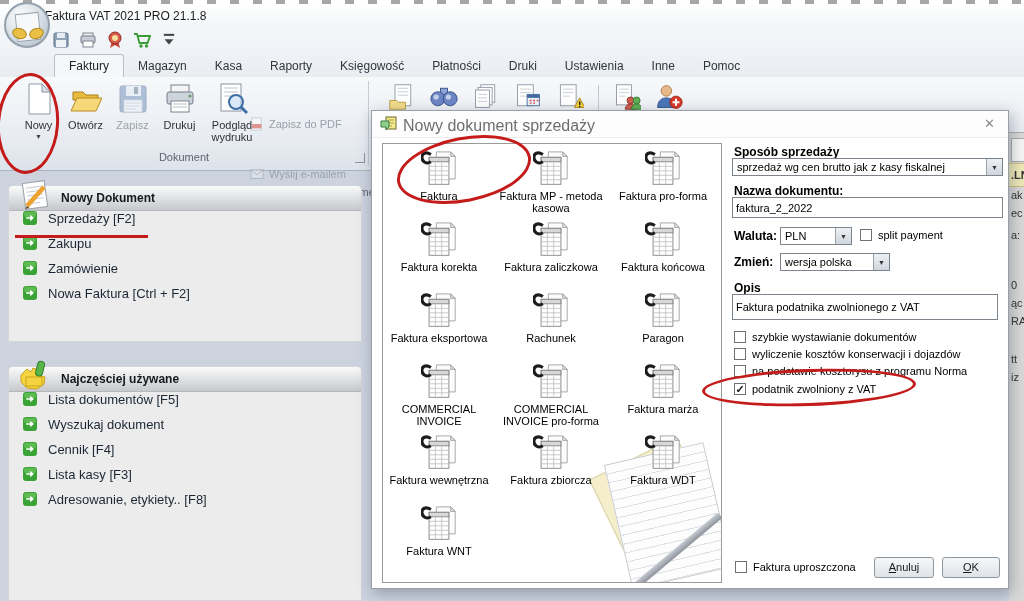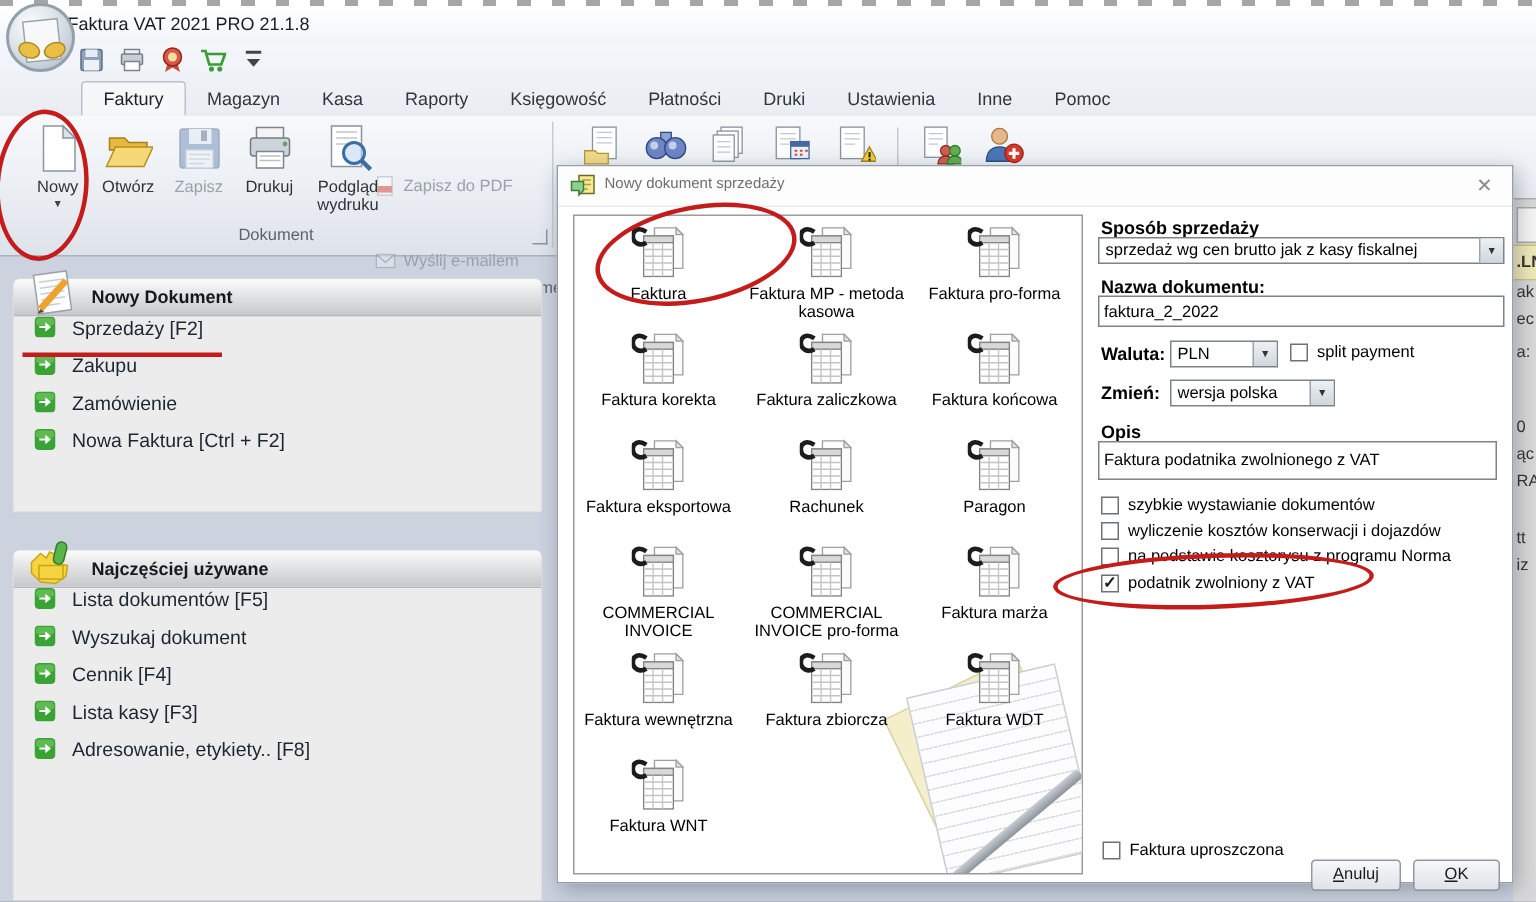--- a/index.html
+++ b/index.html
@@ -55,21 +55,21 @@
   .panel .hdr .htxt{font-size:12px;font-weight:bold;color:#15191f;margin-left:52px;}
   .panel .hdr svg{position:absolute;left:8px;top:-8px;width:36px;height:34px;}
   .sitem{display:flex;align-items:flex-start;height:25px;padding-left:14px;cursor:default;}
   .sitem svg{width:14px;height:14px;margin-right:11px;flex:none;}
   .sitem .itxt{font-size:13px;color:#1c2733;}
   
   #dlg{position:absolute;left:371px;top:110px;width:638px;height:479px;background:#fff;border:1px solid #989fa8;
     box-shadow:2px 4px 14px rgba(40,50,70,.35);box-sizing:border-box;z-index:50;}
   #dlg-title{position:absolute;left:0;top:0;width:100%;height:26px;background:#fdfdfd;border-bottom:1px solid #ececec;}
   #dlg-title svg{position:absolute;left:8px;top:5px;width:17px;height:16px;}
-  #dlg-title .dtxt{position:absolute;left:31px;top:6px;font-size:10px;color:#6e6e6e;}
+  #dlg-title .dtxt{position:absolute;left:31px;top:6px;font-size:16px;color:#6e6e6e;}
   #dlg-close{position:absolute;right:10px;top:5px;font-size:13px;color:#8a8a8a;cursor:default;padding:0 3px;}
   #docgrid{position:absolute;left:10px;top:32px;width:340px;height:440px;border:1px solid #9b9b9b;background:#fff;
     box-sizing:border-box;display:flex;flex-wrap:wrap;align-content:flex-start;padding-top:5px;overflow:hidden;}
   .dcell{position:relative;z-index:1;width:112px;height:71px;display:flex;flex-direction:column;align-items:center;cursor:default;}
   .dcell svg{width:36px;height:40px;flex:none;}
   .dcell .dlabel{font-size:11px;line-height:12px;color:#000;text-align:center;max-width:106px;margin-top:1px;}
   #watermark{position:absolute;right:-14px;bottom:-10px;width:150px;height:160px;z-index:0;}
   #watermark .sheet1{position:absolute;right:26px;bottom:16px;width:96px;height:122px;background:#f4eecb;border:1px solid #d8d2a8;transform:rotate(-26deg);}
   #watermark .sheet2{position:absolute;right:16px;bottom:12px;width:100px;height:126px;background:#fdfdfd;border:1px solid #c9ccd2;transform:rotate(-13deg);
     background-image:repeating-linear-gradient(#fdfdfd 0 8px,#dde1e6 8px 9px);}
@@ -83,21 +83,21 @@
   .selectbox .sval{position:absolute;left:4px;top:2px;right:17px;font-size:11px;color:#000;white-space:nowrap;overflow:hidden;}
   .selectbox .sarrow{position:absolute;right:0;top:0;bottom:0;width:15px;background:linear-gradient(#eef1f4,#cfd6dd);
     border-left:1px solid #9aa2ab;display:flex;align-items:center;justify-content:center;font-size:7px;color:#333;}
   .tinput{position:absolute;height:17px;background:#fff;border:1px solid #7b838c;font-family:"Liberation Sans",sans-serif;
     font-size:11px;color:#000;padding:1px 3px;box-sizing:content-box;}
   .cbrow{position:absolute;display:flex;align-items:center;cursor:default;}
   .cb{width:12px;height:12px;background:#fff;border:1px solid #6d7178;box-sizing:border-box;font-size:11px;line-height:10px;
     text-align:center;color:#1a1a1a;margin-right:6px;flex:none;font-weight:bold;}
   .cbrow .cltxt{font-size:11px;color:#000;white-space:nowrap;}
   .wbtn{position:absolute;height:21px;background:linear-gradient(#f6f7f8,#dfe3e8);border:1px solid #8e979e;border-radius:3px;
-    font-size:11px;color:#1a1a1a;text-align:center;line-height:19px;box-sizing:border-box;cursor:default;margin-top:16px;}
+    font-size:11px;color:#1a1a1a;text-align:center;line-height:19px;box-sizing:border-box;cursor:default;}
   
   #sliver{position:absolute;left:1009px;top:132px;width:15px;height:469px;background:#d9d9d9;border-top:1px solid #aeaeae;z-index:10;}
   #sliver .box{position:absolute;left:2px;top:5px;width:13px;height:22px;background:#f6f6f6;border:1px solid #a9a9a9;}
   #sliver .yband{position:absolute;left:0;top:30px;width:15px;height:22px;background:#efe9b8;border-top:1px solid #c9c27f;border-bottom:1px solid #c9c27f;}
   .frag{position:absolute;left:2px;font-size:11px;color:#333;white-space:nowrap;}
   
   .ann{position:absolute;border:3px solid #c41b1b;border-radius:50%;z-index:100;pointer-events:none;}
   #ann-underline{position:absolute;background:#c41b1b;z-index:100;pointer-events:none;}
 </style>
 </head>

